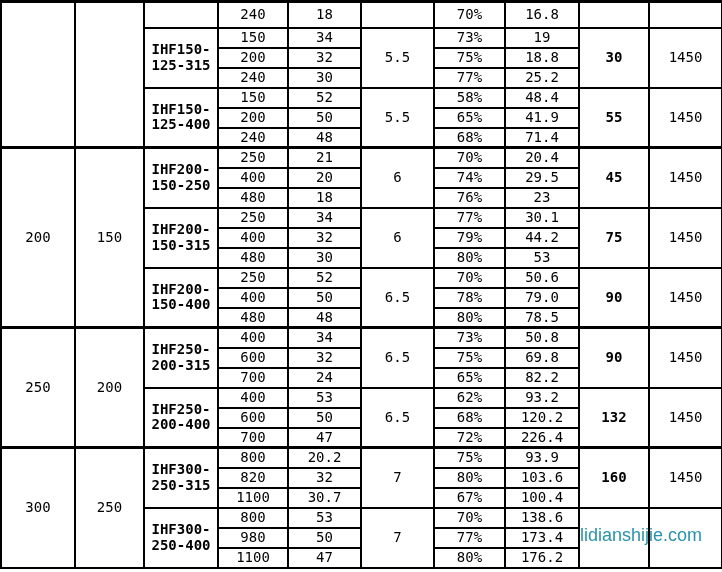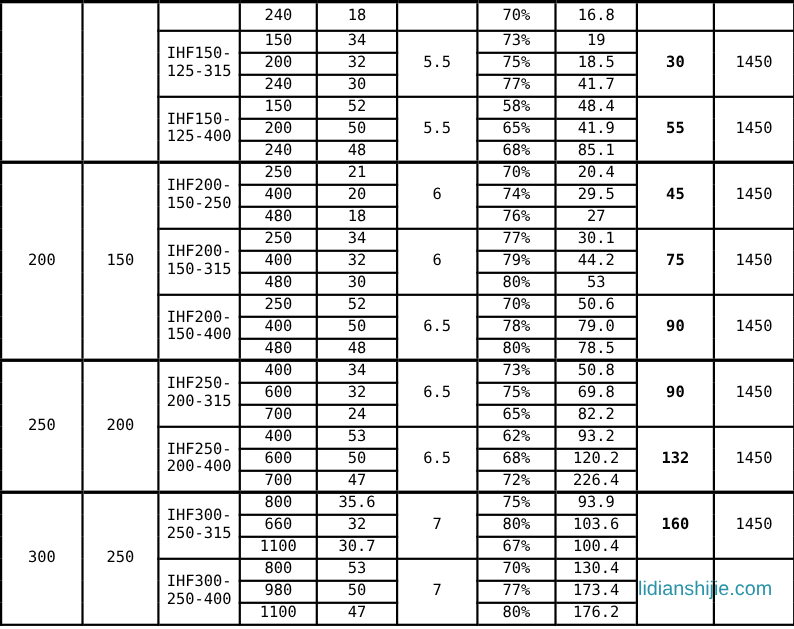--- a/index.html
+++ b/index.html
@@ -28,20 +28,21 @@
     overflow:hidden;
   }
   tr.sec-first td{border-top:3px solid #000;}
   tr{height:20px;}
   tr:first-child{height:26px;}
   td.c-model{
     white-space:pre-line;
     font-size:15px;
     line-height:1.25;
     letter-spacing:0px;
+    font-weight:bold;
   }
   td.c-power{font-weight:bold;font-size:14px;}
   .watermark{
     position:absolute;
     left:580px;top:523px;
     width:156px;
     font-family:"Liberation Sans","DejaVu Sans",sans-serif;
     font-size:18px;
     line-height:24px;
     text-align:left;
@@ -86,27 +87,27 @@
           <td rowspan="3">5.5</td>
           <td>73%</td>
           <td>19</td>
           <td class="c-power" rowspan="3">30</td>
           <td rowspan="3">1450</td>
         </tr>
         <tr>
           <td>200</td>
           <td>32</td>
           <td>75%</td>
-          <td>18.5</td>
+          <td>18.8</td>
         </tr>
         <tr>
           <td>240</td>
           <td>30</td>
           <td>77%</td>
-          <td>41.7</td>
+          <td>25.2</td>
         </tr>
         <tr>
           <td class="c-model" rowspan="3">IHF150-
 125-400</td>
           <td>150</td>
           <td>52</td>
           <td rowspan="3">5.5</td>
           <td>58%</td>
           <td>48.4</td>
           <td class="c-power" rowspan="3">55</td>
@@ -115,21 +116,21 @@
         <tr>
           <td>200</td>
           <td>50</td>
           <td>65%</td>
           <td>41.9</td>
         </tr>
         <tr>
           <td>240</td>
           <td>48</td>
           <td>68%</td>
-          <td>85.1</td>
+          <td>71.4</td>
         </tr>
         <tr class="sec-first">
           <td rowspan="9">200</td>
           <td rowspan="9">150</td>
           <td class="c-model" rowspan="3">IHF200-
 150-250</td>
           <td>250</td>
           <td>21</td>
           <td rowspan="3">6</td>
           <td>70%</td>
@@ -140,21 +141,21 @@
         <tr>
           <td>400</td>
           <td>20</td>
           <td>74%</td>
           <td>29.5</td>
         </tr>
         <tr>
           <td>480</td>
           <td>18</td>
           <td>76%</td>
-          <td>27</td>
+          <td>23</td>
         </tr>
         <tr>
           <td class="c-model" rowspan="3">IHF200-
 150-315</td>
           <td>250</td>
           <td>34</td>
           <td rowspan="3">6</td>
           <td>77%</td>
           <td>30.1</td>
           <td class="c-power" rowspan="3">75</td>
@@ -242,47 +243,47 @@
           <td>47</td>
           <td>72%</td>
           <td>226.4</td>
         </tr>
         <tr class="sec-first">
           <td rowspan="6">300</td>
           <td rowspan="6">250</td>
           <td class="c-model" rowspan="3">IHF300-
 250-315</td>
           <td>800</td>
-          <td>35.6</td>
+          <td>20.2</td>
           <td rowspan="3">7</td>
           <td>75%</td>
           <td>93.9</td>
           <td class="c-power" rowspan="3">160</td>
           <td rowspan="3">1450</td>
         </tr>
         <tr>
-          <td>660</td>
+          <td>820</td>
           <td>32</td>
           <td>80%</td>
           <td>103.6</td>
         </tr>
         <tr>
           <td>1100</td>
           <td>30.7</td>
           <td>67%</td>
           <td>100.4</td>
         </tr>
         <tr>
           <td class="c-model" rowspan="3">IHF300-
 250-400</td>
           <td>800</td>
           <td>53</td>
           <td rowspan="3">7</td>
           <td>70%</td>
-          <td>130.4</td>
+          <td>138.6</td>
           <td class="c-power" rowspan="3"></td>
           <td rowspan="3"></td>
         </tr>
         <tr>
           <td>980</td>
           <td>50</td>
           <td>77%</td>
           <td>173.4</td>
         </tr>
         <tr>

